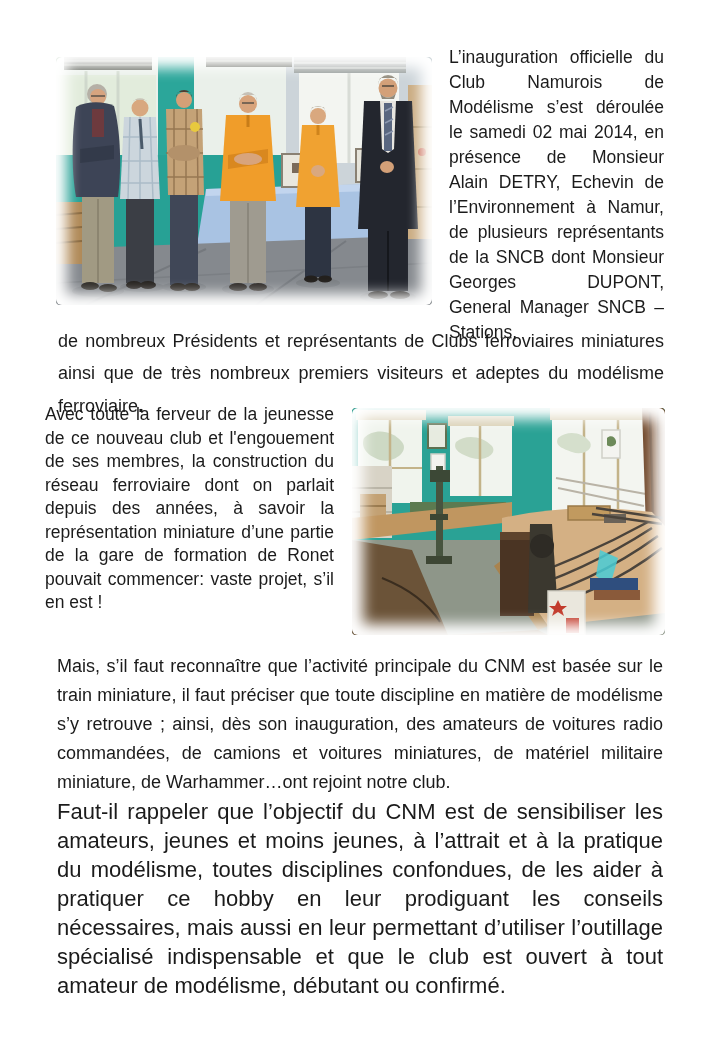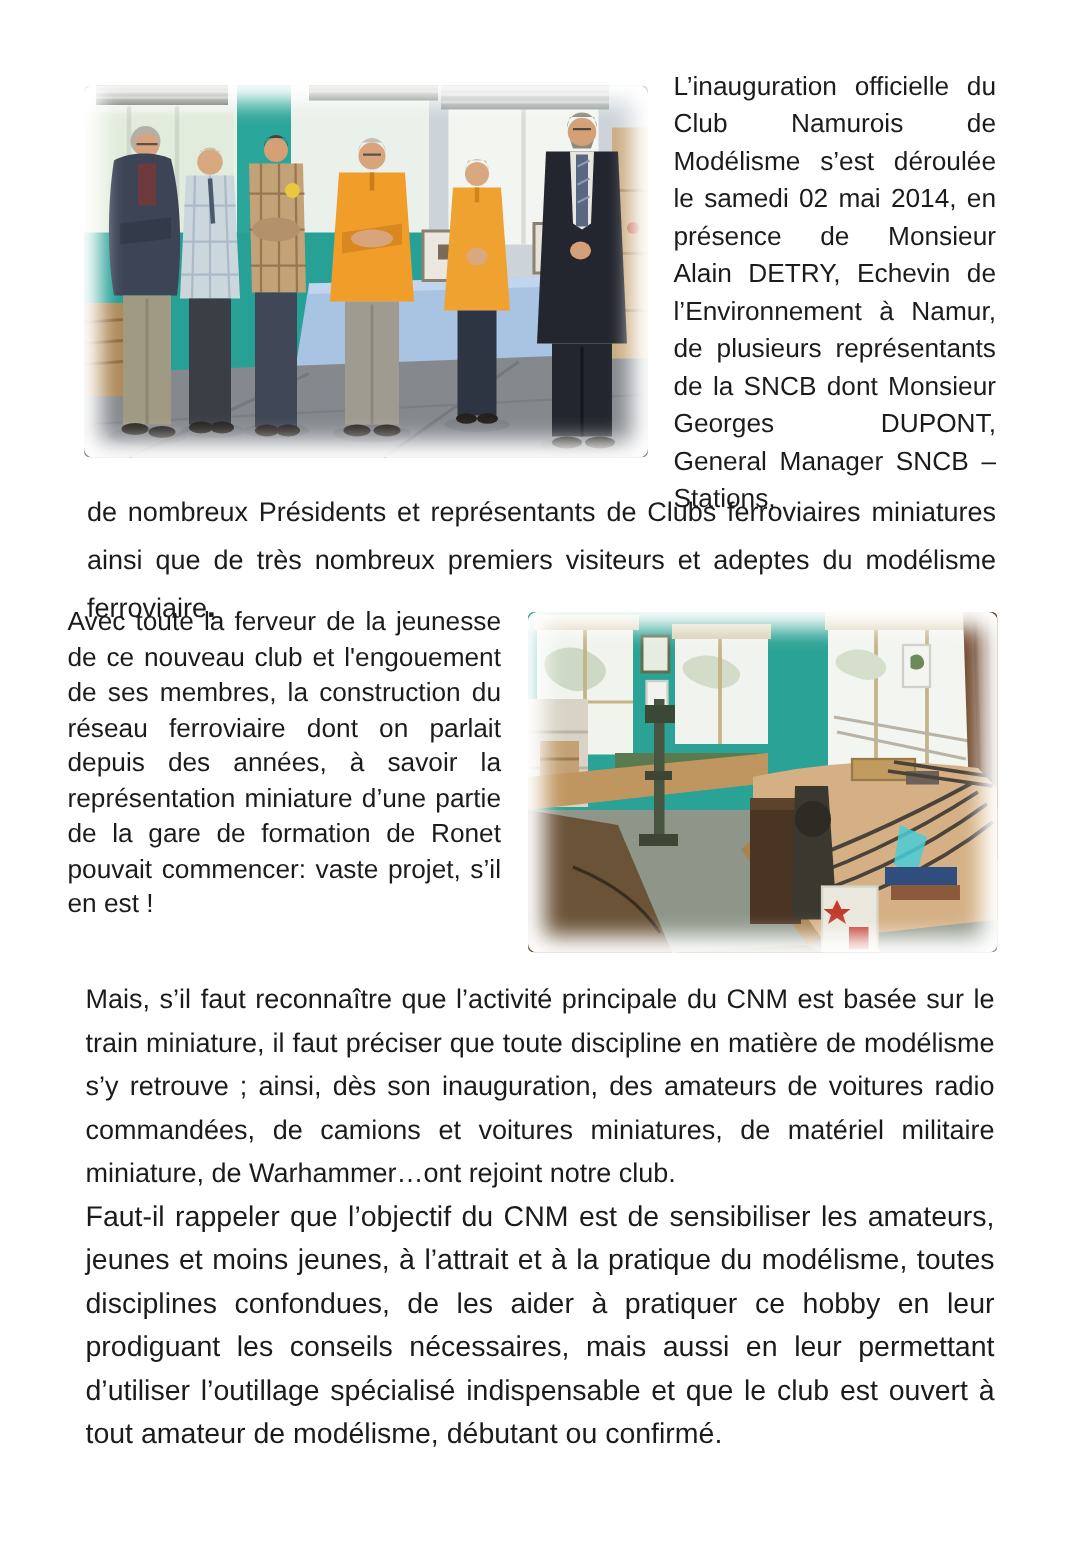--- a/index.html
+++ b/index.html
@@ -15,21 +15,21 @@
   .p-intro{position:absolute;left:449px;top:45px;width:215px;
     font-size:17.5px;line-height:25px;}
   .p-cont{position:absolute;left:58px;top:325px;width:606px;
     font-size:18px;line-height:32px;}
   .p-cont .enddot{font-weight:700;font-size:21px;}
   .p-ferveur{position:absolute;left:45px;top:403px;width:289px;
     font-size:17.5px;line-height:23.5px;}
   .p-activites{position:absolute;left:57px;top:652px;width:606px;
     font-size:18px;line-height:29px;}
   .p-objectif{position:absolute;left:57px;top:797px;width:606px;
-    font-size:19px;line-height:29px;}
+    font-size:22px;line-height:29px;}
 
   figure{margin:0;}
   .photo{position:absolute;overflow:hidden;border-radius:4px;}
   .photo svg{display:block;width:100%;height:100%;}
   .photo .soft-edge{content:"";position:absolute;inset:0;border-radius:6px;
     box-shadow:inset 0 0 14px 11px #ffffff;pointer-events:none;}
   .photo-1{left:56px;top:57px;width:376px;height:248px;}
   .photo-2{left:352px;top:408px;width:313px;height:227px;}
 </style>
 </head>

